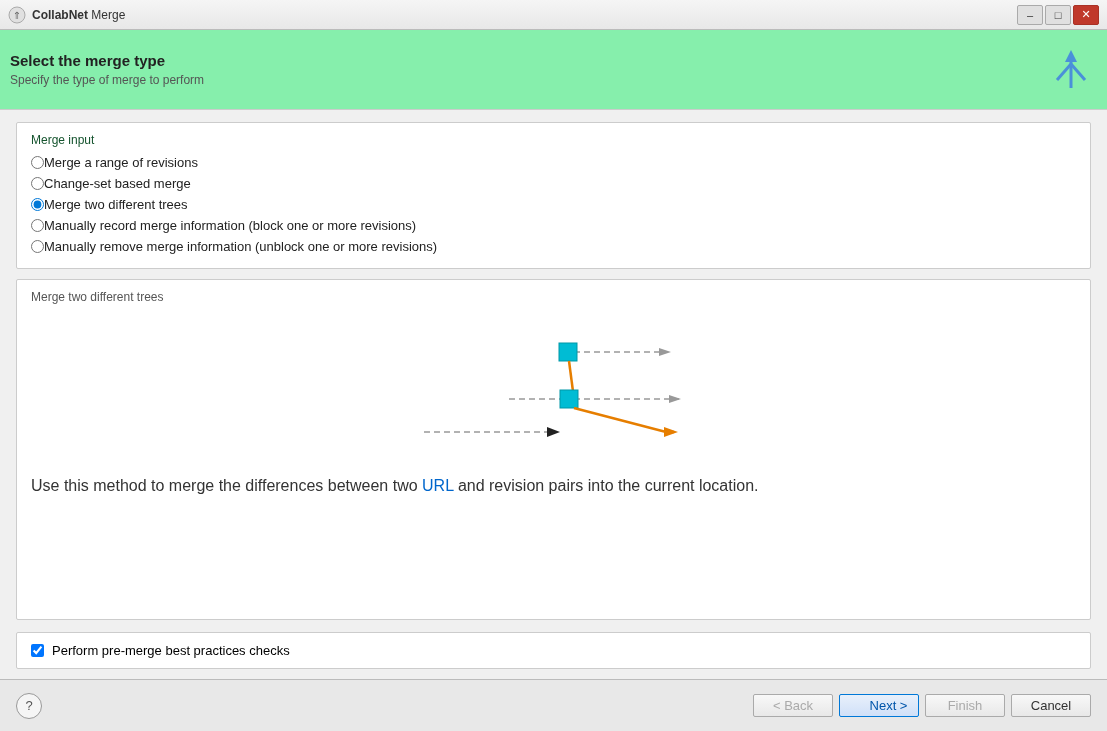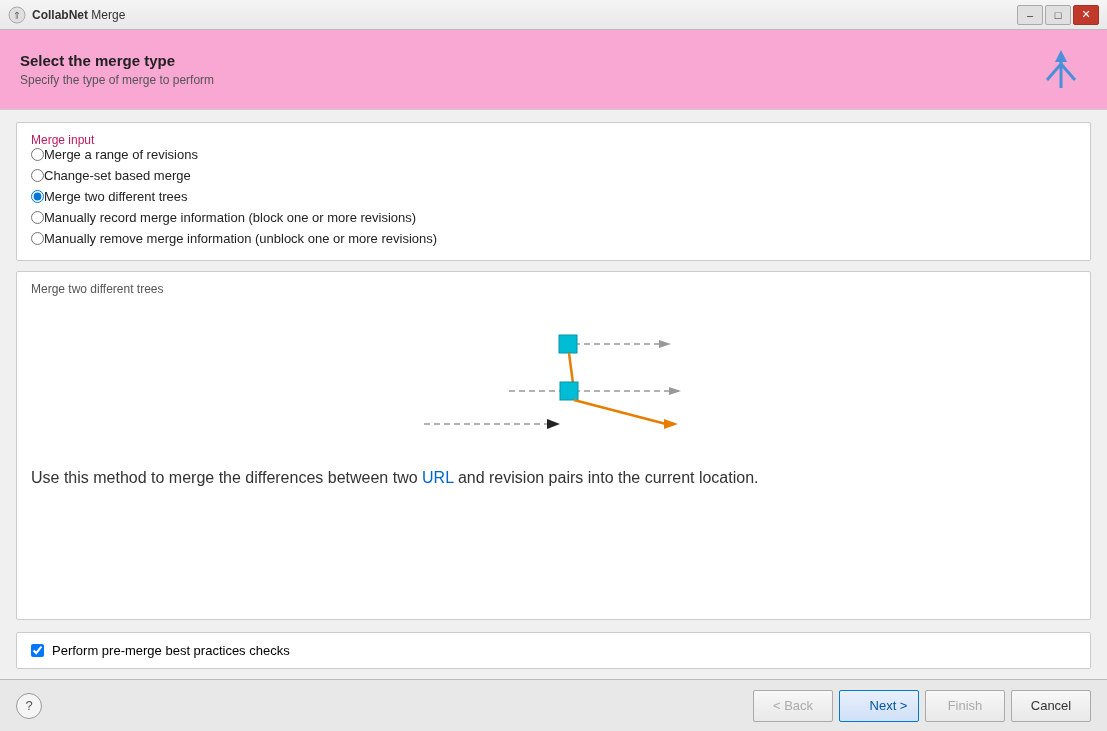--- a/index.html
+++ b/index.html
@@ -69,26 +69,26 @@
     .main-content {
       flex: 1;
       display: flex;
       flex-direction: column;
       background: #f0f0f0;
       overflow: hidden;
     }
 
     
     .header-section {
-      background: #f9a8d4;
+      background: #86efac;
       border-bottom: 1px solid #ccc;
       display: flex;
       align-items: center;
       justify-content: space-between;
-      padding: 12px 20px;
+      padding: 12px 10px;
       flex-shrink: 0;
     }
     .header-left {}
     .header-title {
       font-size: 15px;
       font-weight: bold;
       color: #222;
       margin-bottom: 4px;
     }
     .header-subtitle {
@@ -108,21 +108,22 @@
 
     
     .merge-input-box {
       background: white;
       border: 1px solid #ccc;
       border-radius: 2px;
       padding: 10px 14px 14px 14px;
     }
     .box-label {
       font-size: 12px;
-      color: #be185d;
+      color: #14532d;
+      margin-bottom: 8px;
     }
     .radio-group {
       display: flex;
       flex-direction: column;
       gap: 6px;
     }
     .radio-item {
       display: flex;
       align-items: center;
       gap: 0;
@@ -209,21 +210,21 @@
       font-size: 13px;
       color: #555;
       cursor: pointer;
     }
     .footer-right {
       display: flex;
       gap: 6px;
     }
     .footer-btn {
       width: 80px;
-      height: 32px;
+      height: 23px;
       border: 1px solid #aaa;
       background: linear-gradient(to bottom, #f8f8f8, #e8e8e8);
       border-radius: 2px;
       font-size: 13px;
       color: #333;
       cursor: pointer;
       display: flex;
       align-items: center;
       justify-content: center;
     }

